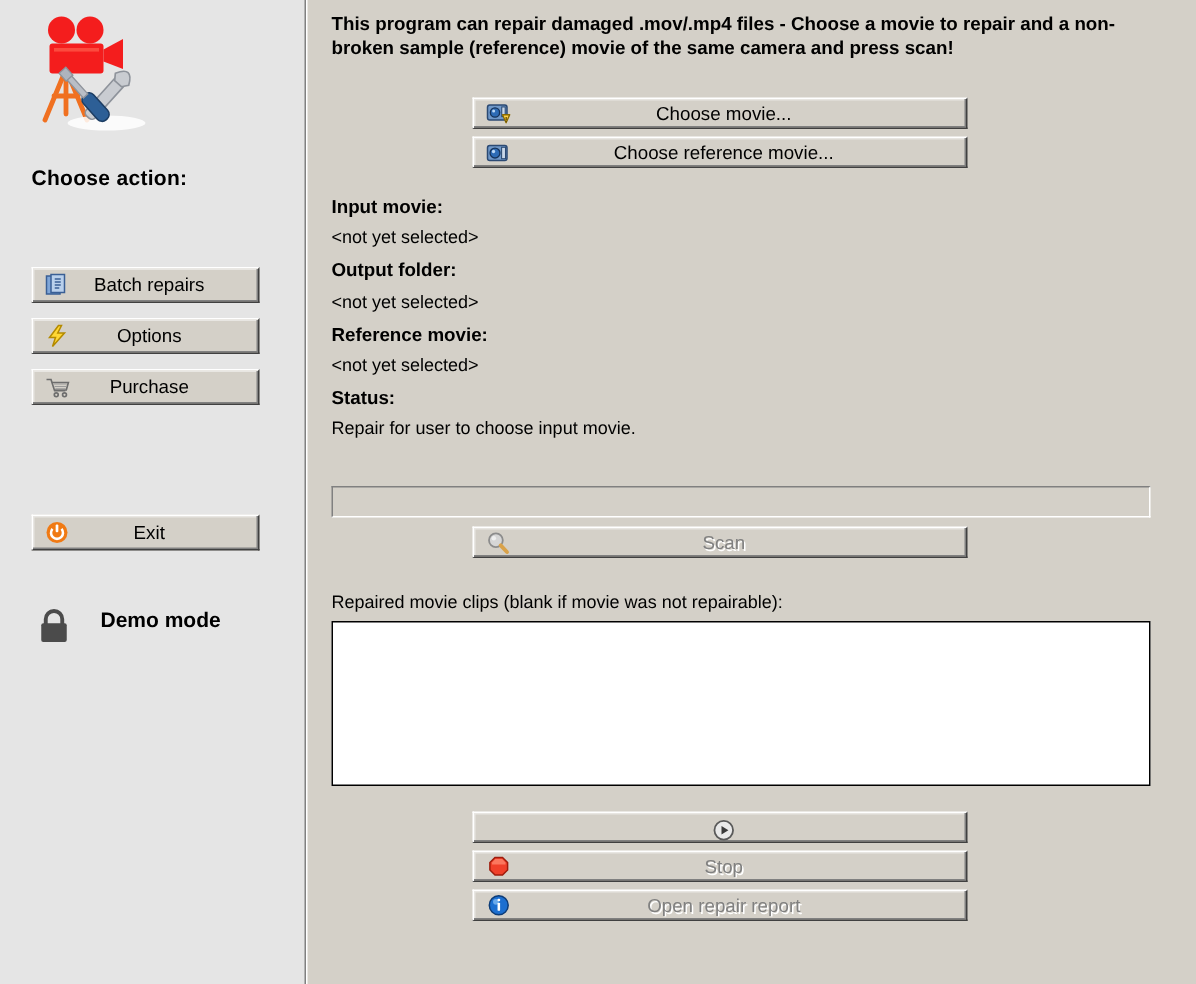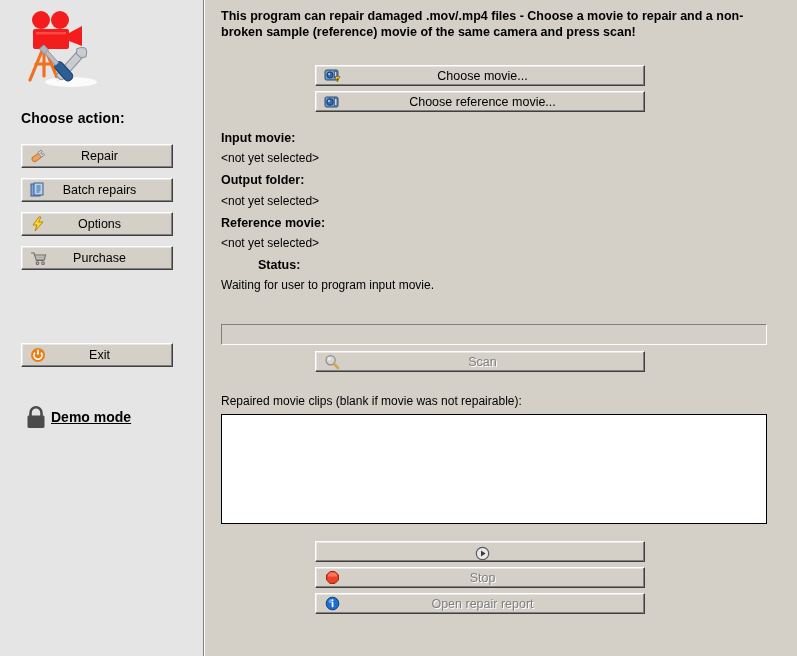--- a/index.html
+++ b/index.html
@@ -105,23 +105,21 @@
   #btn-batch    { top: 178px; }
   #btn-options  { top: 212px; }
   #btn-purchase { top: 246px; }
   #btn-exit     { top: 304px; margin-top: 39px; }
 
   #demo-mode {
     position: absolute;
     left: 25px;
     top: 405px;
     display: flex;
-    align-items: center;
-    gap: 4px;
-    text-decoration: underline;
+    gap: 20px;
   }
   #demo-mode .label {
     font-size: 14px;
     font-weight: bold;
   }
 
   
   #main {
     position: relative;
     flex: 1 1 auto;
@@ -160,21 +158,21 @@
     left: 17px;
     font-size: 12px;
     white-space: nowrap;
   }
   #lbl-input      { top: 131px; }
   #val-input      { top: 151px; }
   #lbl-output     { top: 173px; }
   #val-output     { top: 194px; }
   #lbl-reference  { top: 216px; }
   #val-reference  { top: 236px; }
-  #lbl-status     { top: 258px; margin-left: 37px; }
+  #lbl-status     { top: 258px; }
   #val-status     { top: 278px; }
 
   
   #progress {
     position: absolute;
     left: 17px;
     top: 324px;
     width: 546px;
     height: 21px;
     box-sizing: border-box;
@@ -245,31 +243,20 @@
         <g transform="rotate(-42 44 62)">
           <rect x="40" y="56" width="9" height="22" rx="4" fill="#2d5f96" stroke="#1c3d63" stroke-width="1"></rect>
           <rect x="42.5" y="40" width="4" height="17" fill="#b9bec6" stroke="#8e939b" stroke-width="0.9"></rect>
           <rect x="41.5" y="34" width="6" height="7" fill="#aeb4bd" stroke="#8e939b" stroke-width="0.9"></rect>
         </g>
       </svg>
     </div>
 
     <div id="choose-action-label">Choose action:</div>
 
-    <div class="btn side-btn" id="btn-repair">
-      <span class="btn-icon">
-        <svg class="svg-ico" width="18" height="16" viewBox="0 0 18 16">
-          <g transform="rotate(-35 9 8)">
-            <rect x="2" y="6" width="10" height="5" rx="2.5" fill="#f0a060" stroke="#c2762f" stroke-width="1"></rect>
-            <path d="M11 5 h4 v2 h-2 v2 h2 v2 h-4 z" fill="#d8d8d8" stroke="#8a8a8a" stroke-width="0.9"></path>
-          </g>
-        </svg>
-      </span>
-      <span class="btn-label">Repair</span>
-    </div>
 
     <div class="btn side-btn" id="btn-batch">
       <span class="btn-icon">
         <svg class="svg-ico" width="17" height="16" viewBox="0 0 17 16">
           <rect x="1" y="2" width="9" height="12" fill="#7fa6d8" stroke="#3a5f95" stroke-width="1"></rect>
           <rect x="4" y="1" width="9" height="12" fill="#b9d0ec" stroke="#3a5f95" stroke-width="1"></rect>
           <rect x="6.5" y="3.5" width="4" height="1" fill="#3a5f95"></rect>
           <rect x="6.5" y="5.5" width="4" height="1" fill="#3a5f95"></rect>
           <rect x="6.5" y="7.5" width="4" height="1" fill="#3a5f95"></rect>
           <rect x="6.5" y="9.5" width="3" height="1" fill="#3a5f95"></rect>
@@ -364,21 +351,21 @@
     <div class="field-label" id="lbl-input">Input movie:</div>
     <div class="field-value" id="val-input">&lt;not yet selected&gt;</div>
 
     <div class="field-label" id="lbl-output">Output folder:</div>
     <div class="field-value" id="val-output">&lt;not yet selected&gt;</div>
 
     <div class="field-label" id="lbl-reference">Reference movie:</div>
     <div class="field-value" id="val-reference">&lt;not yet selected&gt;</div>
 
     <div class="field-label" id="lbl-status">Status:</div>
-    <div class="field-value" id="val-status">Waiting for user to program input movie.</div>
+    <div class="field-value" id="val-status">Repair for user to choose input movie.</div>
 
     <div id="progress">
       <div class="fill" style="width: 0%; background: rgb(10, 36, 106);"></div>
     </div>
 
     <div class="btn main-btn disabled" id="btn-scan">
       <span class="btn-icon">
         <svg class="svg-ico" width="16" height="16" viewBox="0 0 16 16">
           <circle cx="6.6" cy="6.2" r="4.6" fill="#d6d6d6" stroke="#8c8c8c" stroke-width="1.2"></circle>
           <circle cx="5.2" cy="4.8" r="1.5" fill="#f2f2f2" opacity="0.9"></circle>

